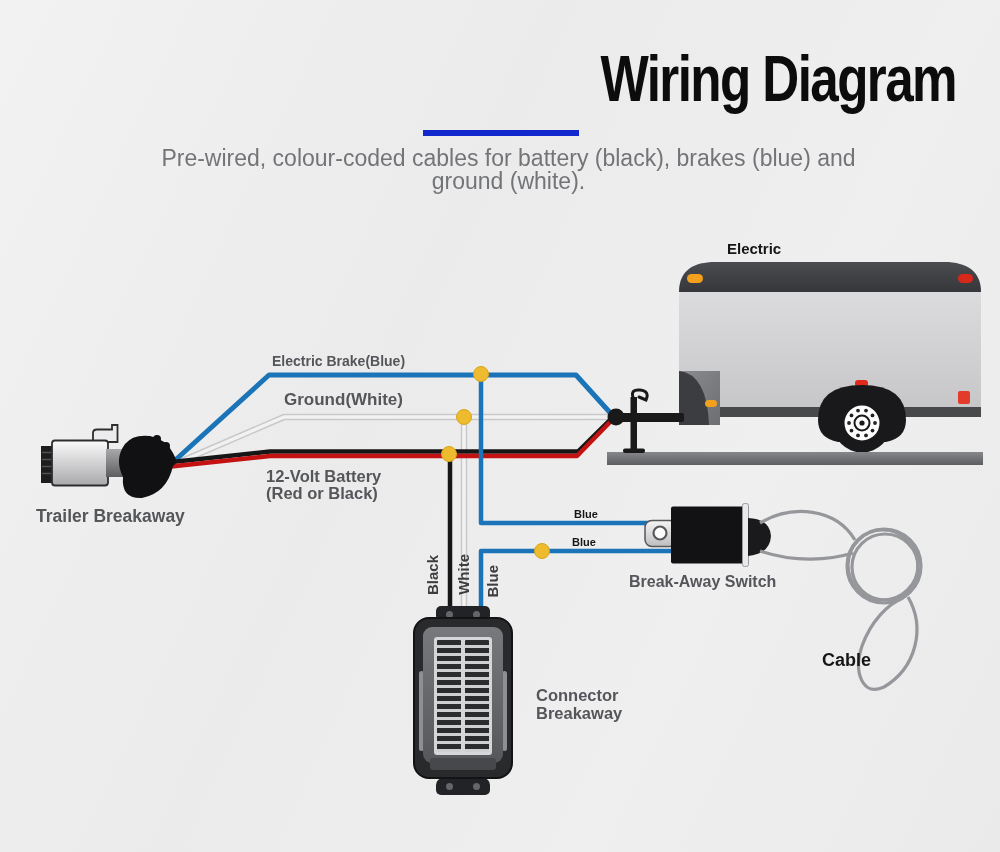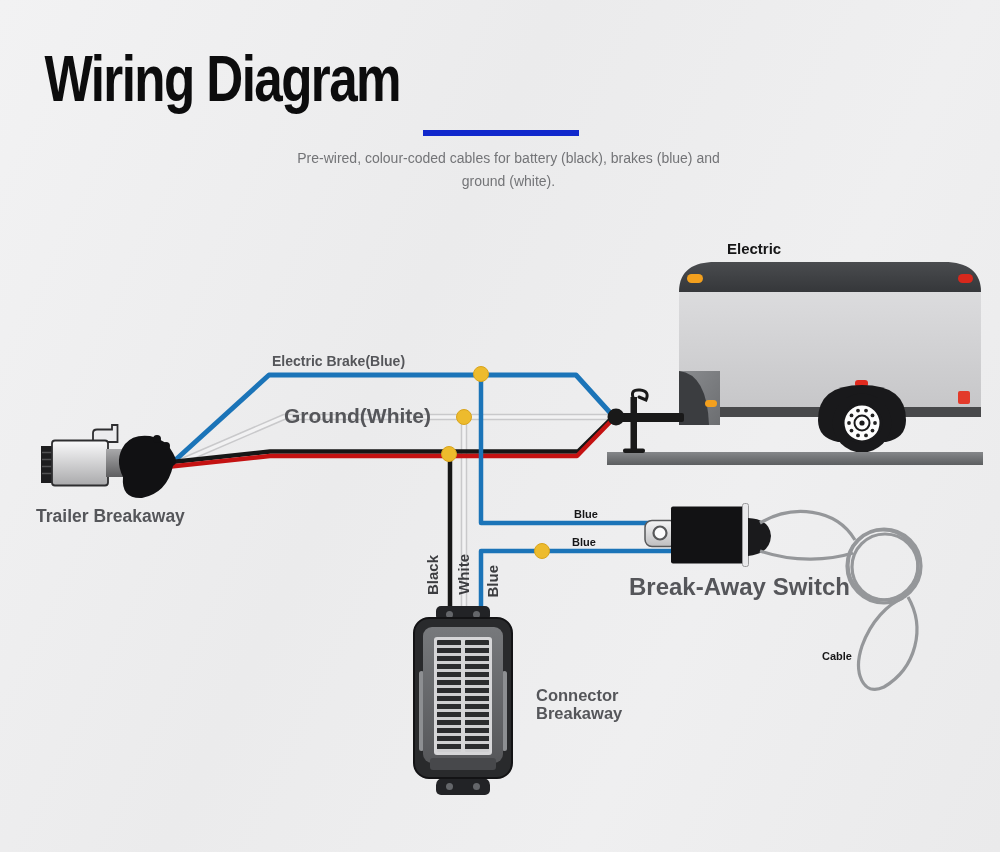--- a/index.html
+++ b/index.html
@@ -3,43 +3,43 @@
 <meta charset="utf-8">
 <style>
   html,body{margin:0;padding:0;}
   body{font-family:"Liberation Sans",sans-serif;}
   .stage{
     position:relative;width:1000px;height:852px;overflow:hidden;
     background:linear-gradient(115deg,#f2f2f3 0%,#ebebec 40%,#efeff0 70%,#eaeaeb 100%);
   }
   .abs{position:absolute;}
   
-  .title-wrap{top:42px;left:0;right:0;text-align:left;}
+  .title-wrap{top:42px;left:0;right:0;text-align:right;}
   .title{
     display:inline-block;font-size:64px;font-weight:bold;color:#0c0c0d;
     letter-spacing:-2px;transform:scaleX(0.80);transform-origin:center;
     white-space:nowrap;
   }
   .title-underline{left:423px;top:130px;width:156px;height:6px;background:#1128cc;}
   .subtitle{
     top:147px;left:0;right:0;text-align:center;color:#737477;
-    font-size:14px;line-height:23px;font-weight:400;padding-left:17px;
+    font-size:23px;line-height:23px;font-weight:400;padding-left:17px;
   }
   
   .lbl{font-weight:bold;color:#55565a;white-space:nowrap;}
   .lbl-dark{font-weight:bold;color:#161617;white-space:nowrap;}
   .lbl-trailer{left:727px;top:240px;font-size:15px;}
   .lbl-brake{left:272px;top:353px;font-size:14px;}
-  .lbl-ground{left:284px;top:404px;font-size:21px;}
+  .lbl-ground{left:284px;top:390px;font-size:17px;}
   .lbl-battery{left:266px;top:468px;font-size:16.5px;line-height:16.5px;}
   .lbl-connector{left:36px;top:506px;font-size:17.5px;}
   .lbl-bluetag-top{left:574px;top:508px;font-size:11px;}
   .lbl-bluetag-bot{left:572px;top:536px;font-size:11px;}
-  .lbl-switch{left:629px;top:573px;font-size:24px;}
-  .lbl-cable{left:822px;top:650px;font-size:11px;}
+  .lbl-switch{left:629px;top:573px;font-size:16px;}
+  .lbl-cable{left:822px;top:650px;font-size:18px;}
   .lbl-controller{left:536px;top:686px;font-size:16.5px;line-height:18px;}
   .vlabel{
     font-weight:bold;color:#3c3d40;font-size:15px;white-space:nowrap;
     writing-mode:vertical-rl;transform:rotate(180deg);
   }
   .vlabel.black{left:424px;top:555px;}
   .vlabel.white{left:455px;top:554px;}
   .vlabel.blue{left:484px;top:565px;}
   
   .controller{left:413px;top:606px;width:100px;height:190px;}
@@ -237,20 +237,24 @@
     <div class="ctl-panel">
       <div class="ctl-col"></div>
       <div class="ctl-col"></div>
     </div>
     <div class="ctl-botbar"></div>
   </div>
 
   <div class="abs lbl-dark lbl-trailer">Electric</div>
   <div class="abs lbl lbl-brake">Electric Brake(Blue)</div>
   <div class="abs lbl lbl-ground">Ground(White)</div>
+  <div class="abs lbl lbl-battery">
+    <span>12-Volt Battery</span><br>
+    <span>(Red or Black)</span>
+  </div>
   <div class="abs lbl lbl-connector">Trailer Breakaway</div>
   <div class="abs lbl-dark lbl-bluetag-top">Blue</div>
   <div class="abs lbl-dark lbl-bluetag-bot">Blue</div>
   <div class="abs lbl lbl-switch">Break-Away Switch</div>
   <div class="abs lbl-dark lbl-cable">Cable</div>
   <div class="abs lbl lbl-controller">
     <span>Connector</span><br>
     <span>Breakaway</span>
   </div>
   <div class="abs vlabel black">Black</div>

